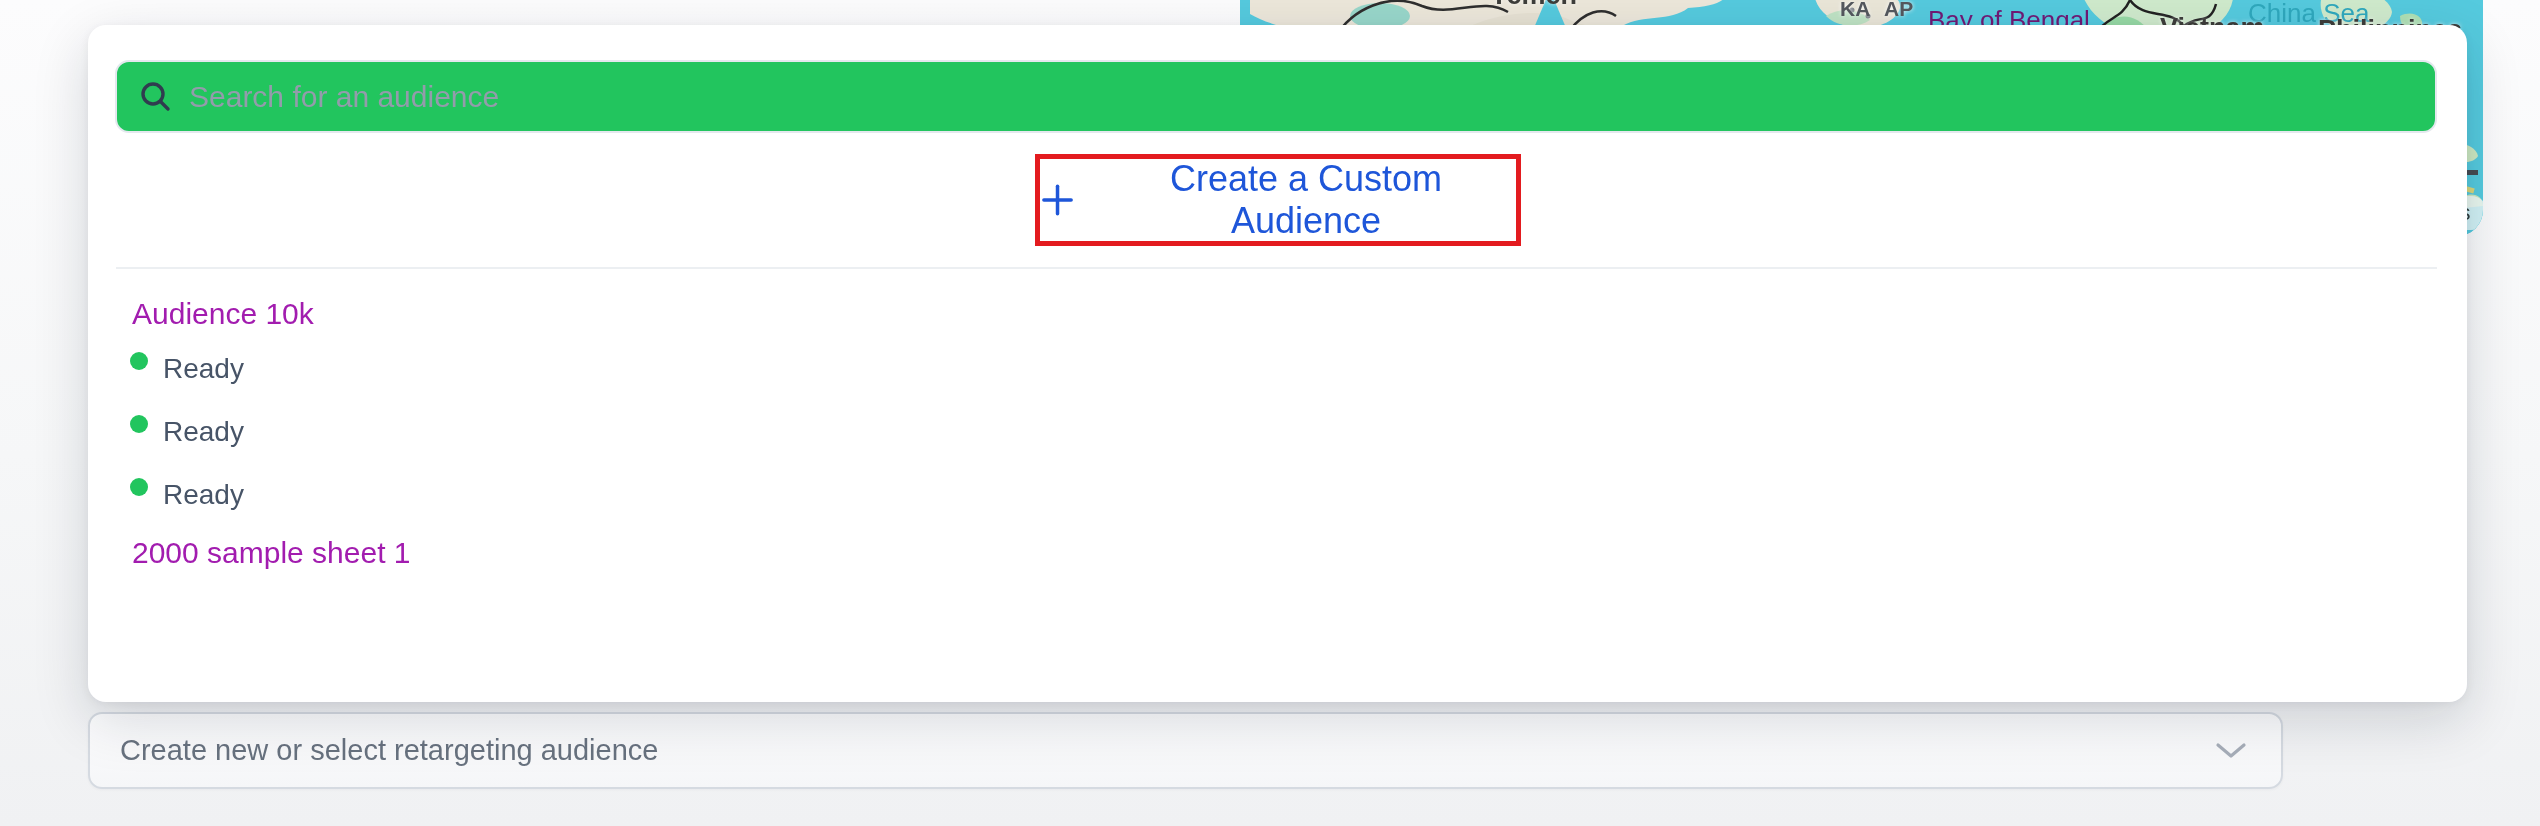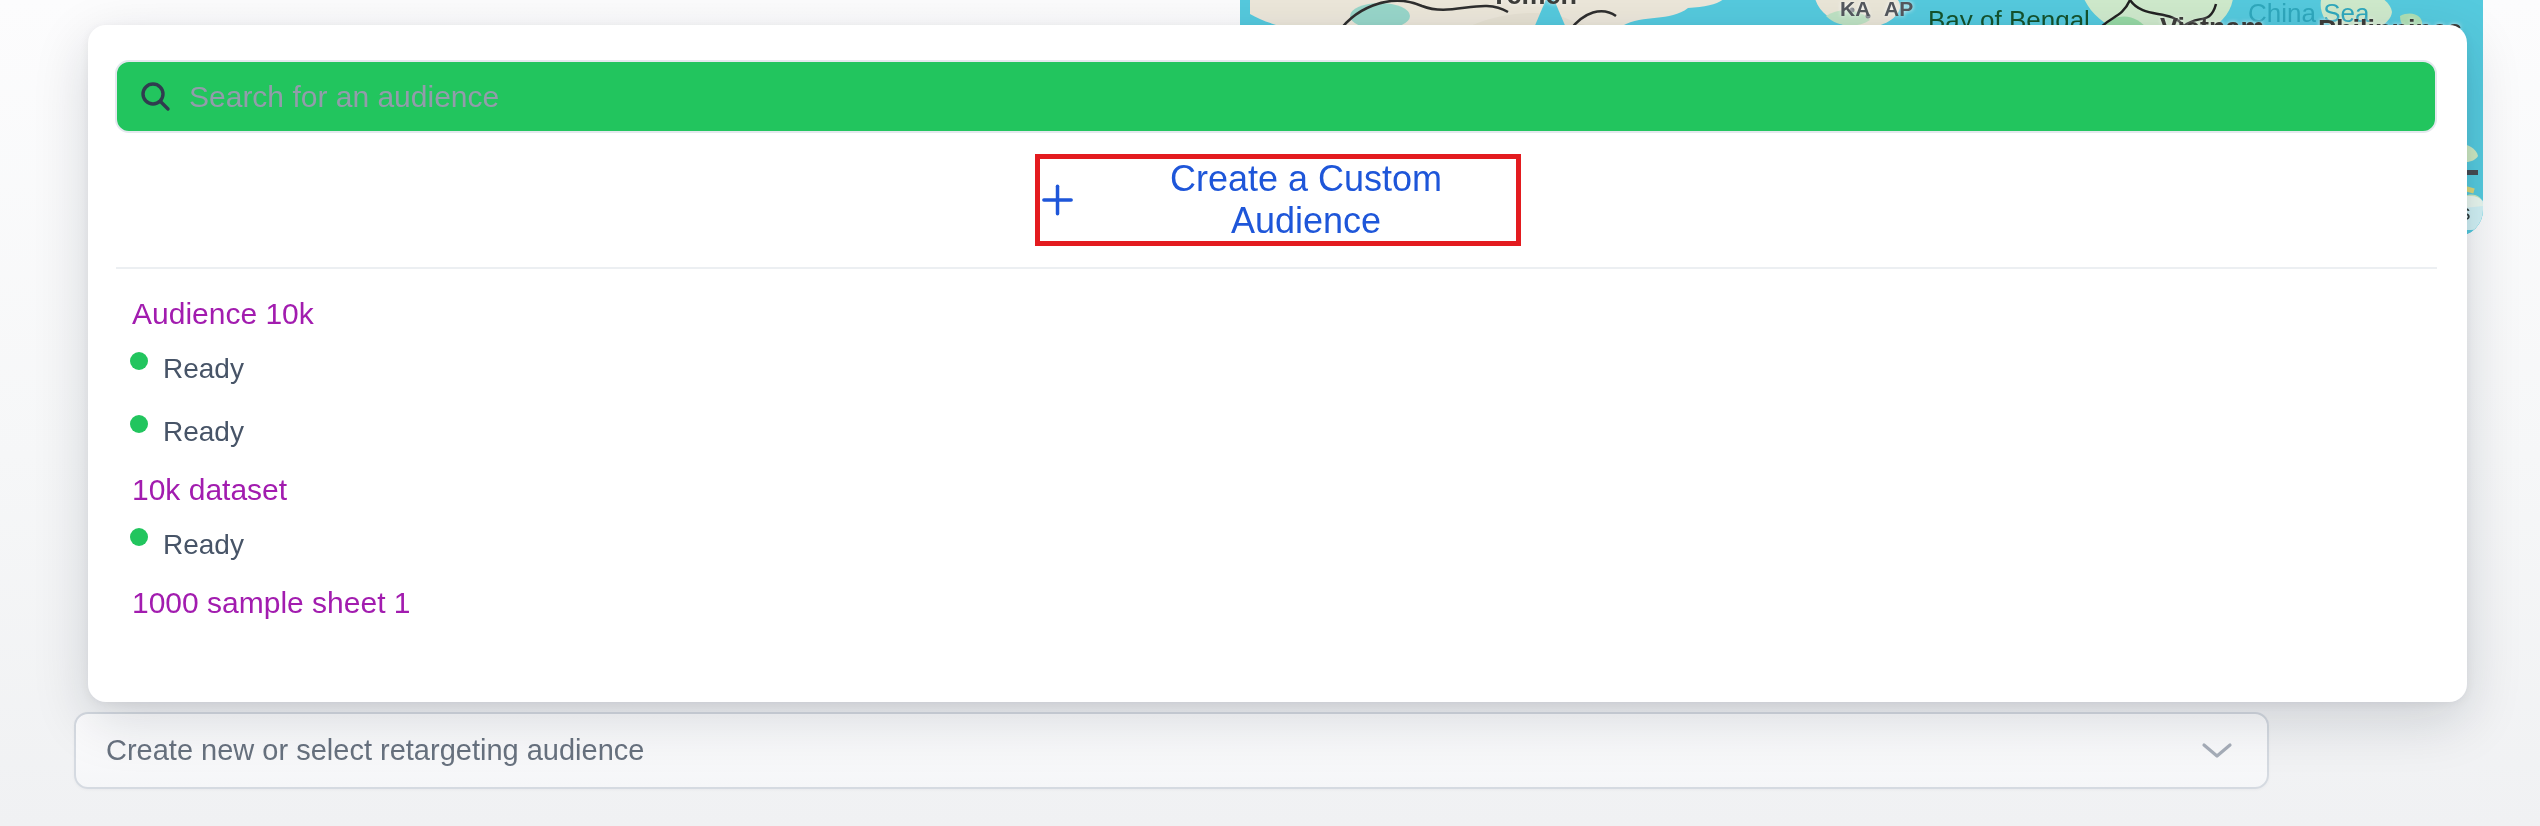--- a/index.html
+++ b/index.html
@@ -13,21 +13,21 @@
 
   
   .map-card {
     position:absolute; left:1240px; top:-4px; width:1243px; height:240px;
     background:#55cade; border-radius:0 0 26px 26px; overflow:hidden; z-index:1;
   }
   .map-card svg { position:absolute; left:0; top:0; }
   .map-label { position:absolute; white-space:nowrap; }
   .lbl-country { font-size:27px; font-weight:700; color:#3e3e3b; text-shadow:0 0 4px rgba(255,255,255,.8); }
   .lbl-state   { font-size:21px; font-weight:600; color:#54585e; text-shadow:0 0 4px rgba(255,255,255,.9); }
-  .lbl-sea     { font-size:26px; font-weight:500; color:#14532d; }
+  .lbl-sea     { font-size:26px; font-weight:500; color:#701a75; }
   .attribution-bubble {
     position:absolute; left:1202px; top:200px; width:46px; height:34px;
     background:rgba(240,250,250,.8); border-radius:17px;
     display:flex; align-items:center; justify-content:center;
     font-size:22px; color:#2f3b3b;
   }
   .scale-bar { position:absolute; left:1186px; top:174px; width:70px; height:5px; }
   .scale-bar i { position:absolute; top:0; height:5px; background:#474c52; }
   .scale-bar i:first-child { left:0; width:26px; }
   .scale-bar i:last-child { left:34px; width:18px; }
@@ -65,21 +65,21 @@
 
   .audience-list { position:absolute; left:44px; right:44px; top:271px; }
   .audience-item { margin-bottom:33px; cursor:pointer; }
   .audience-name { font-size:30px; line-height:35px; font-weight:500; color:#a21caf; }
   .audience-status { display:flex; align-items:center; gap:15px; margin-top:15px; height:30px; }
   .status-dot { width:18px; height:18px; border-radius:50%; background:#22c55e; margin-left:-2px; }
   .status-label { font-size:28px; color:#475467;margin-top:15px; }
 
   
   .retargeting-select {
-    position:absolute; left:74px; top:712px; width:2195px; height:77px;
+    position:absolute; left:88px; top:712px; width:2195px; height:77px;
     border:2px solid #d5dae1; border-radius:14px;
     background:linear-gradient(180deg,#fdfdfe 0%,#f5f6f8 100%);
     display:flex; align-items:center; padding:0 30px; z-index:4; cursor:pointer;
     box-shadow:0 1px 3px rgba(15,23,42,.04);
   }
   .retargeting-placeholder { font-size:29px; color:#68727f; flex:1; }
   .chevron { flex:0 0 auto; margin-right:4px; }
 </style>
 </head>
 <body>
@@ -161,29 +161,28 @@
   </div>
 
   <div class="audience-item">
     <div class="audience-status">
       <span class="status-dot"></span>
       <span class="status-label">Ready</span>
     </div>
   </div>
 
   <div class="audience-item">
-    <div class="audience-name">10k dataset</div>
     <div class="audience-status">
       <span class="status-dot"></span>
       <span class="status-label">Ready</span>
     </div>
   </div>
 
   <div class="audience-item">
-    <div class="audience-name">1000 sample sheet 1</div>
+    <div class="audience-name">2000 sample sheet 1</div>
 
   </div>
 </div>
   </div>
 
   <div class="retargeting-select">
     <span class="retargeting-placeholder">Create new or select retargeting audience</span>
     <svg class="chevron" width="32" height="18" viewBox="0 0 32 18">
       <polyline points="3,3 16,14 29,3" fill="none" stroke="#a7aeb9" stroke-width="3.2" stroke-linecap="round" stroke-linejoin="round"></polyline>
     </svg>

